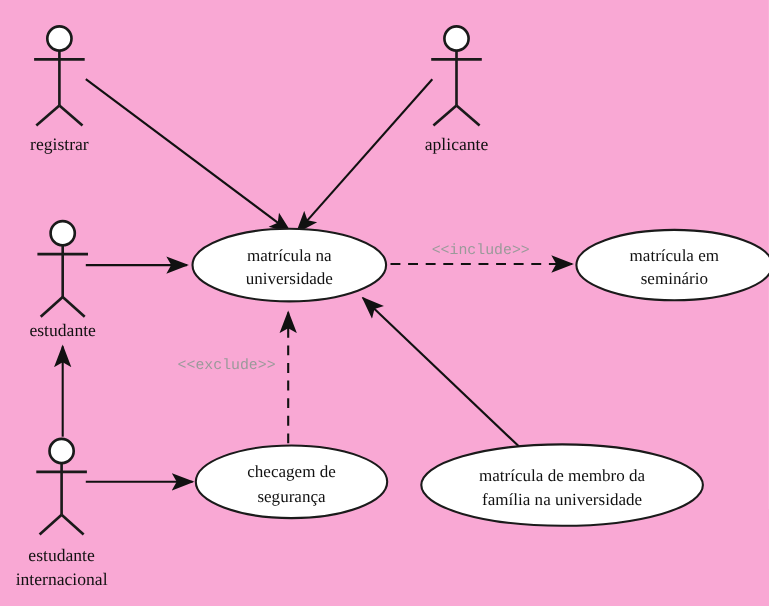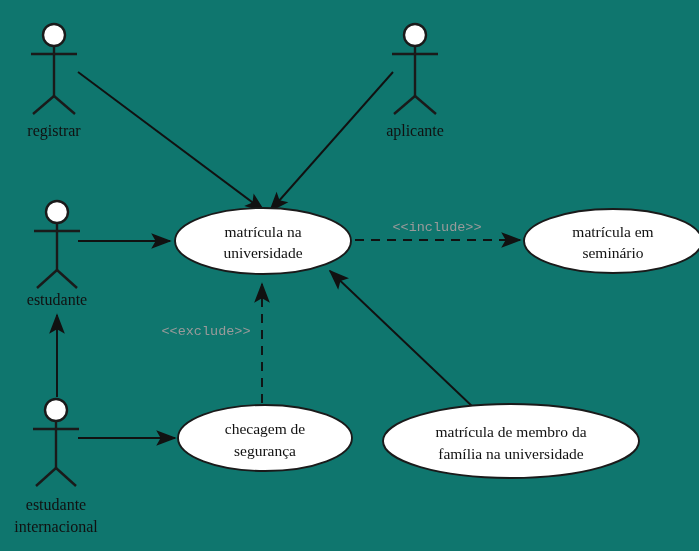--- a/index.html
+++ b/index.html
@@ -4,21 +4,21 @@
 <style>
   html, body {
     margin: 0;
     padding: 0;
     background: #ffffff;
   }
   #diagram-root {
     position: relative;
     width: 699px;
     height: 551px;
-    background: #0f766e;
+    background: #f9a8d4;
     overflow: hidden;
     font-family: "Liberation Serif", "DejaVu Serif", serif;
   }
   svg#uml-canvas {
     display: block;
     width: 699px;
     height: 551px;
   }
   .actor-line {
     stroke: #1a1a1a;

